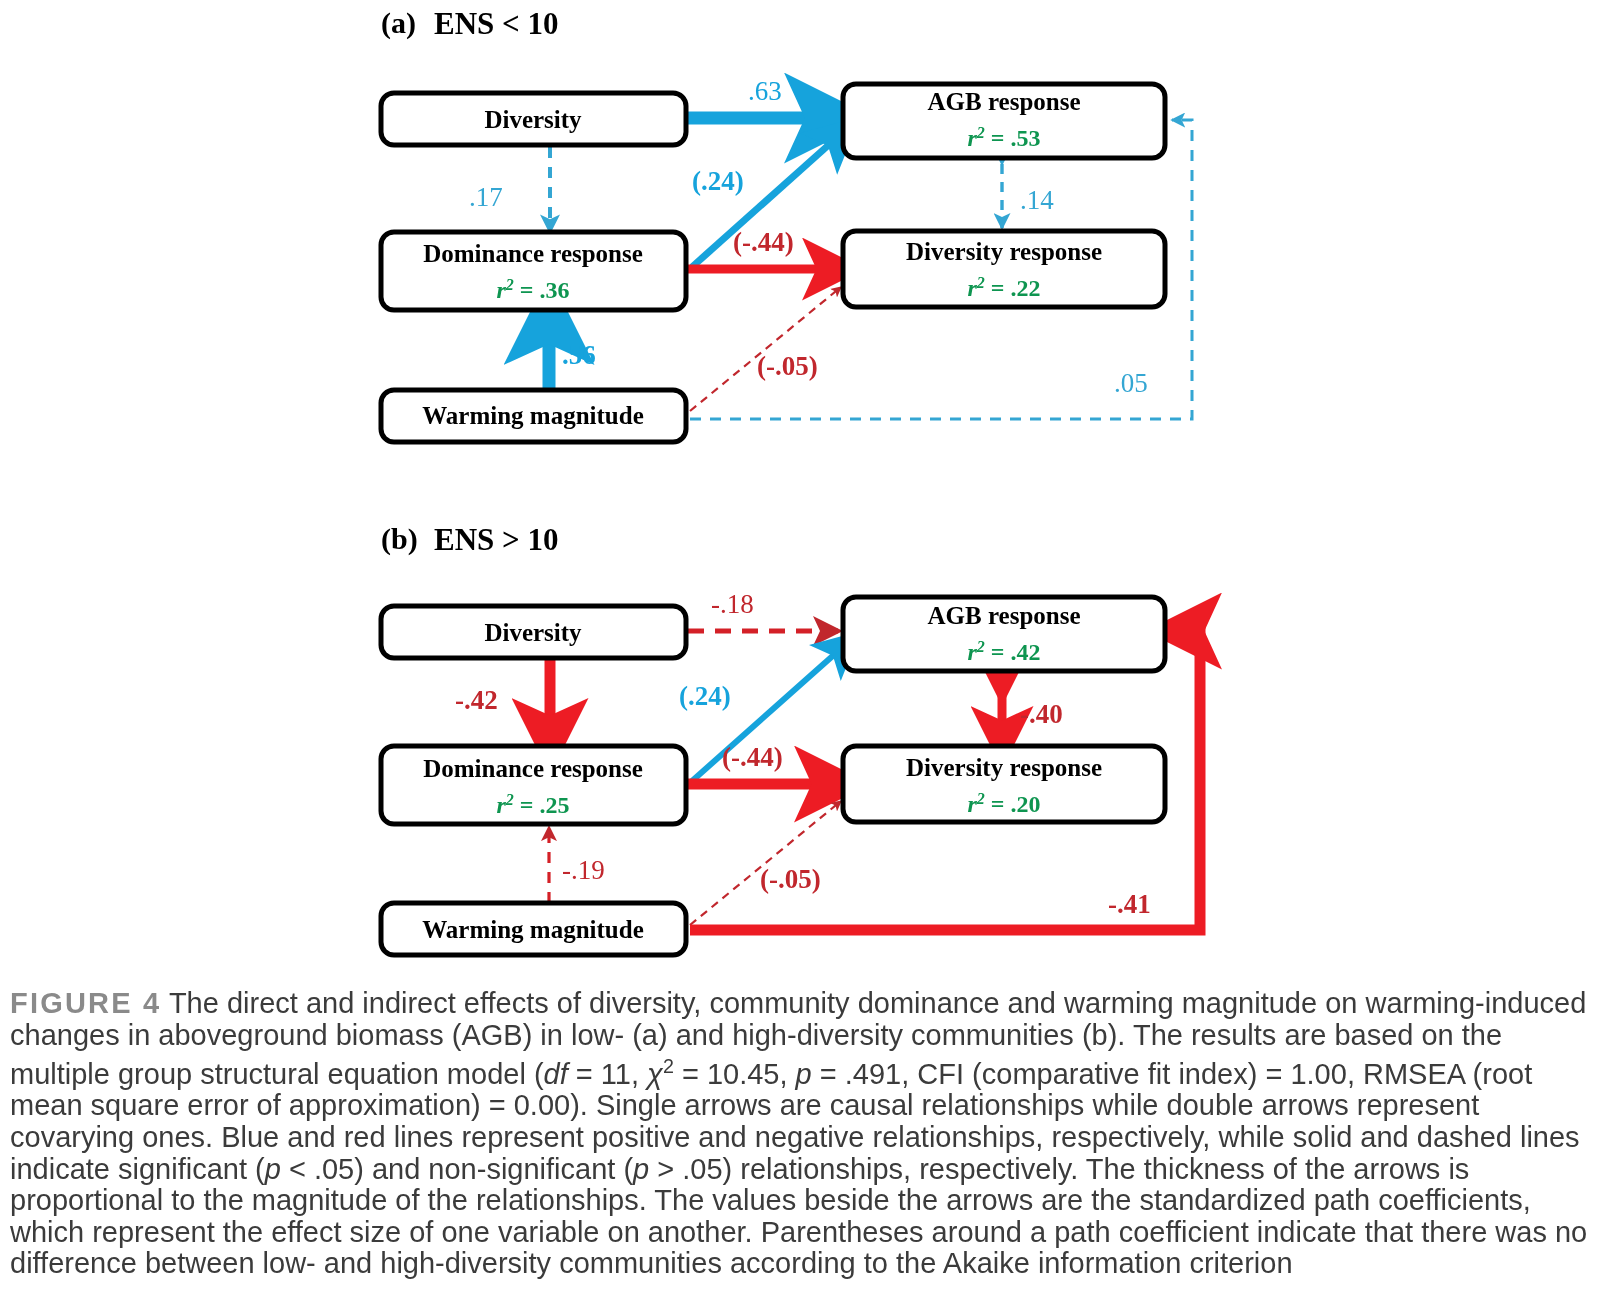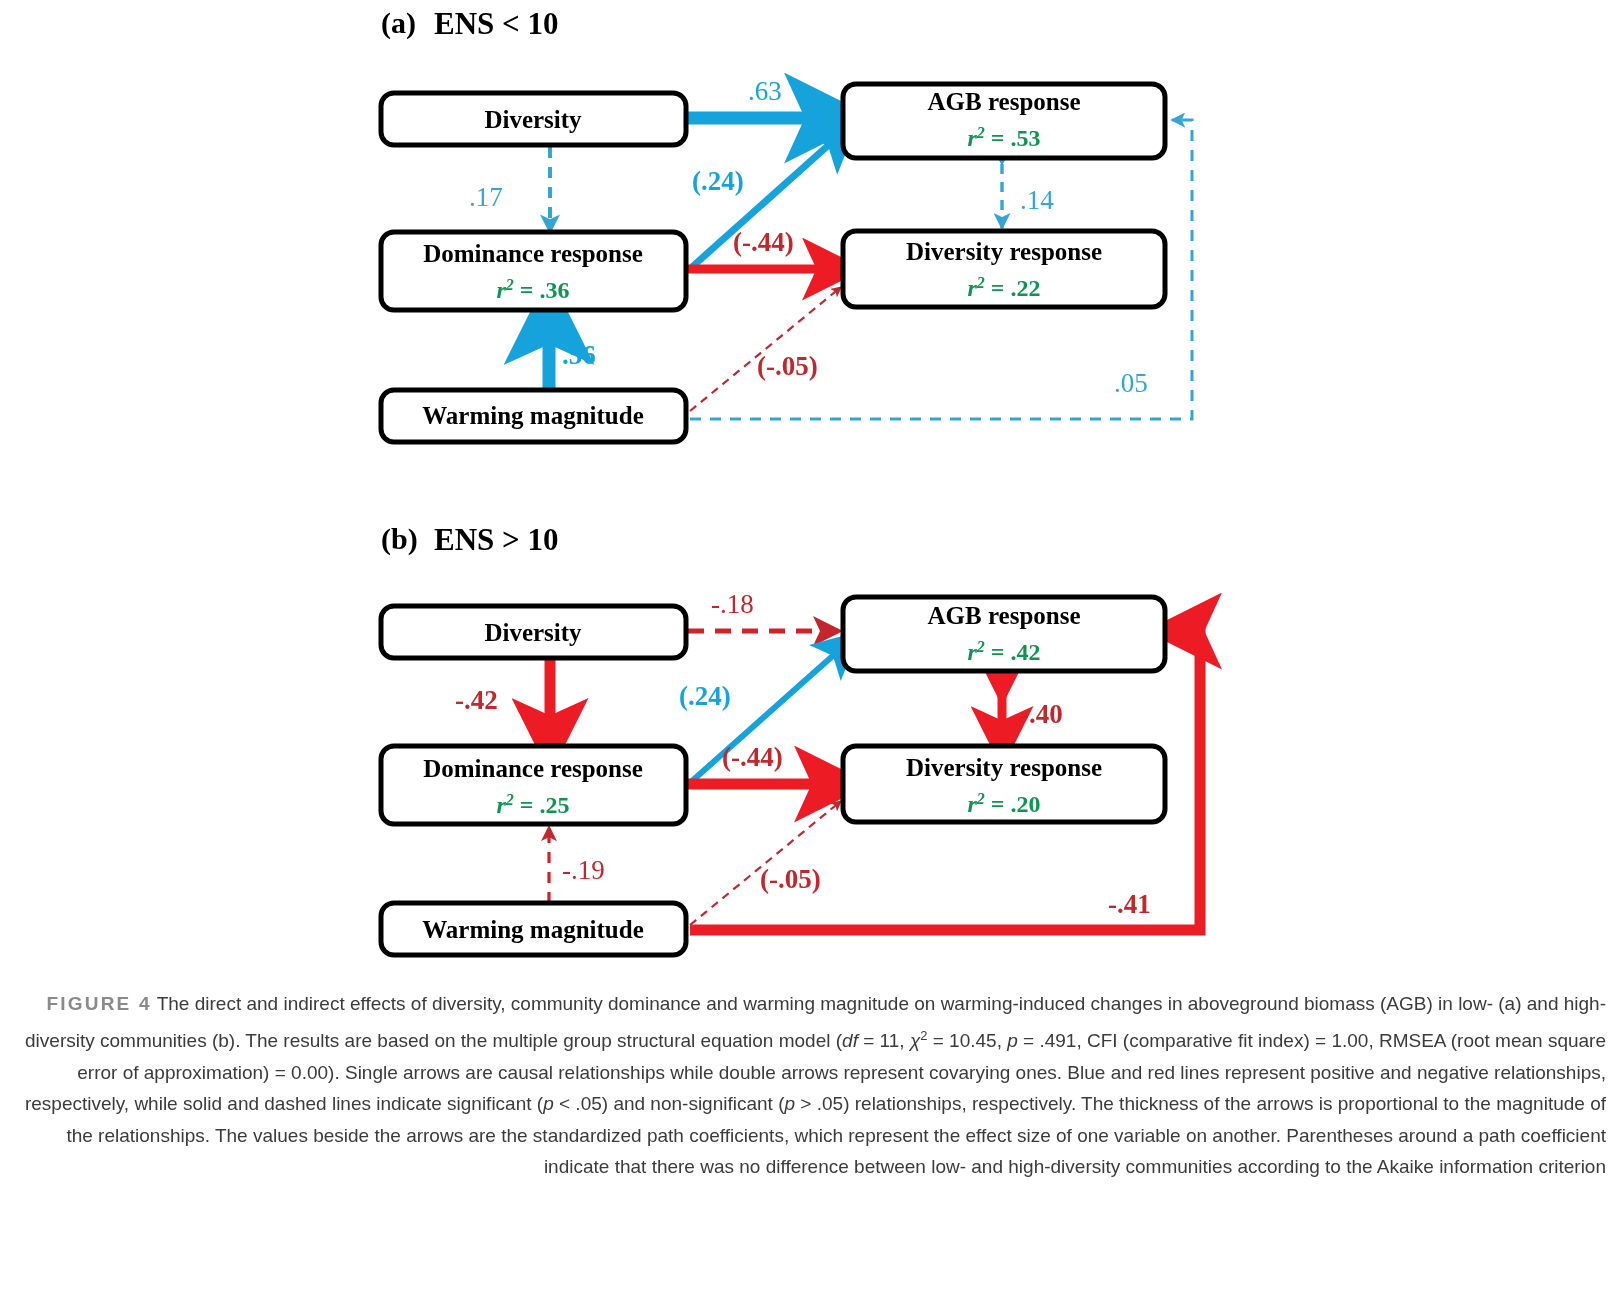--- a/index.html
+++ b/index.html
@@ -5,22 +5,22 @@
   html,body{margin:0;padding:0;background:#ffffff;}
   body{width:1610px;height:1315px;font-family:"Liberation Sans",sans-serif;overflow:hidden;}
   #fig{position:relative;width:1610px;height:1315px;background:#fff;}
   svg.diagram{position:absolute;left:0;top:0;width:1610px;height:985px;overflow:visible;}
   .panel-title{font-family:"Liberation Serif",serif;font-weight:bold;}
   .box-label{font-family:"Liberation Serif",serif;font-weight:bold;font-size:25px;fill:#000;}
   .r2{font-family:"Liberation Serif",serif;font-weight:bold;font-size:24px;fill:#0E9550;}
   .coef{font-family:"Liberation Serif",serif;font-size:27px;}
   .coef-b{font-family:"Liberation Serif",serif;font-weight:bold;font-size:27px;}
   .caption{position:absolute;left:10px;top:988px;width:1596px;
-           font-family:"Liberation Sans",sans-serif;font-size:19px;line-height:31.6px;
-           color:#3b3b3b;text-align:right;}
+           font-family:"Liberation Sans",sans-serif;font-size:29px;line-height:31.6px;
+           color:#3b3b3b;}
   .caption .figlab{color:#8a8a8a;letter-spacing:2.2px;font-weight:600;}
   .caption i{font-style:italic;}
   .caption sup{font-size:0.68em;vertical-align:super;}
   .node-box{fill:#ffffff;stroke:#000000;stroke-width:5;}
 </style>
 </head>
 <body>
 
 <div id="fig">
 

